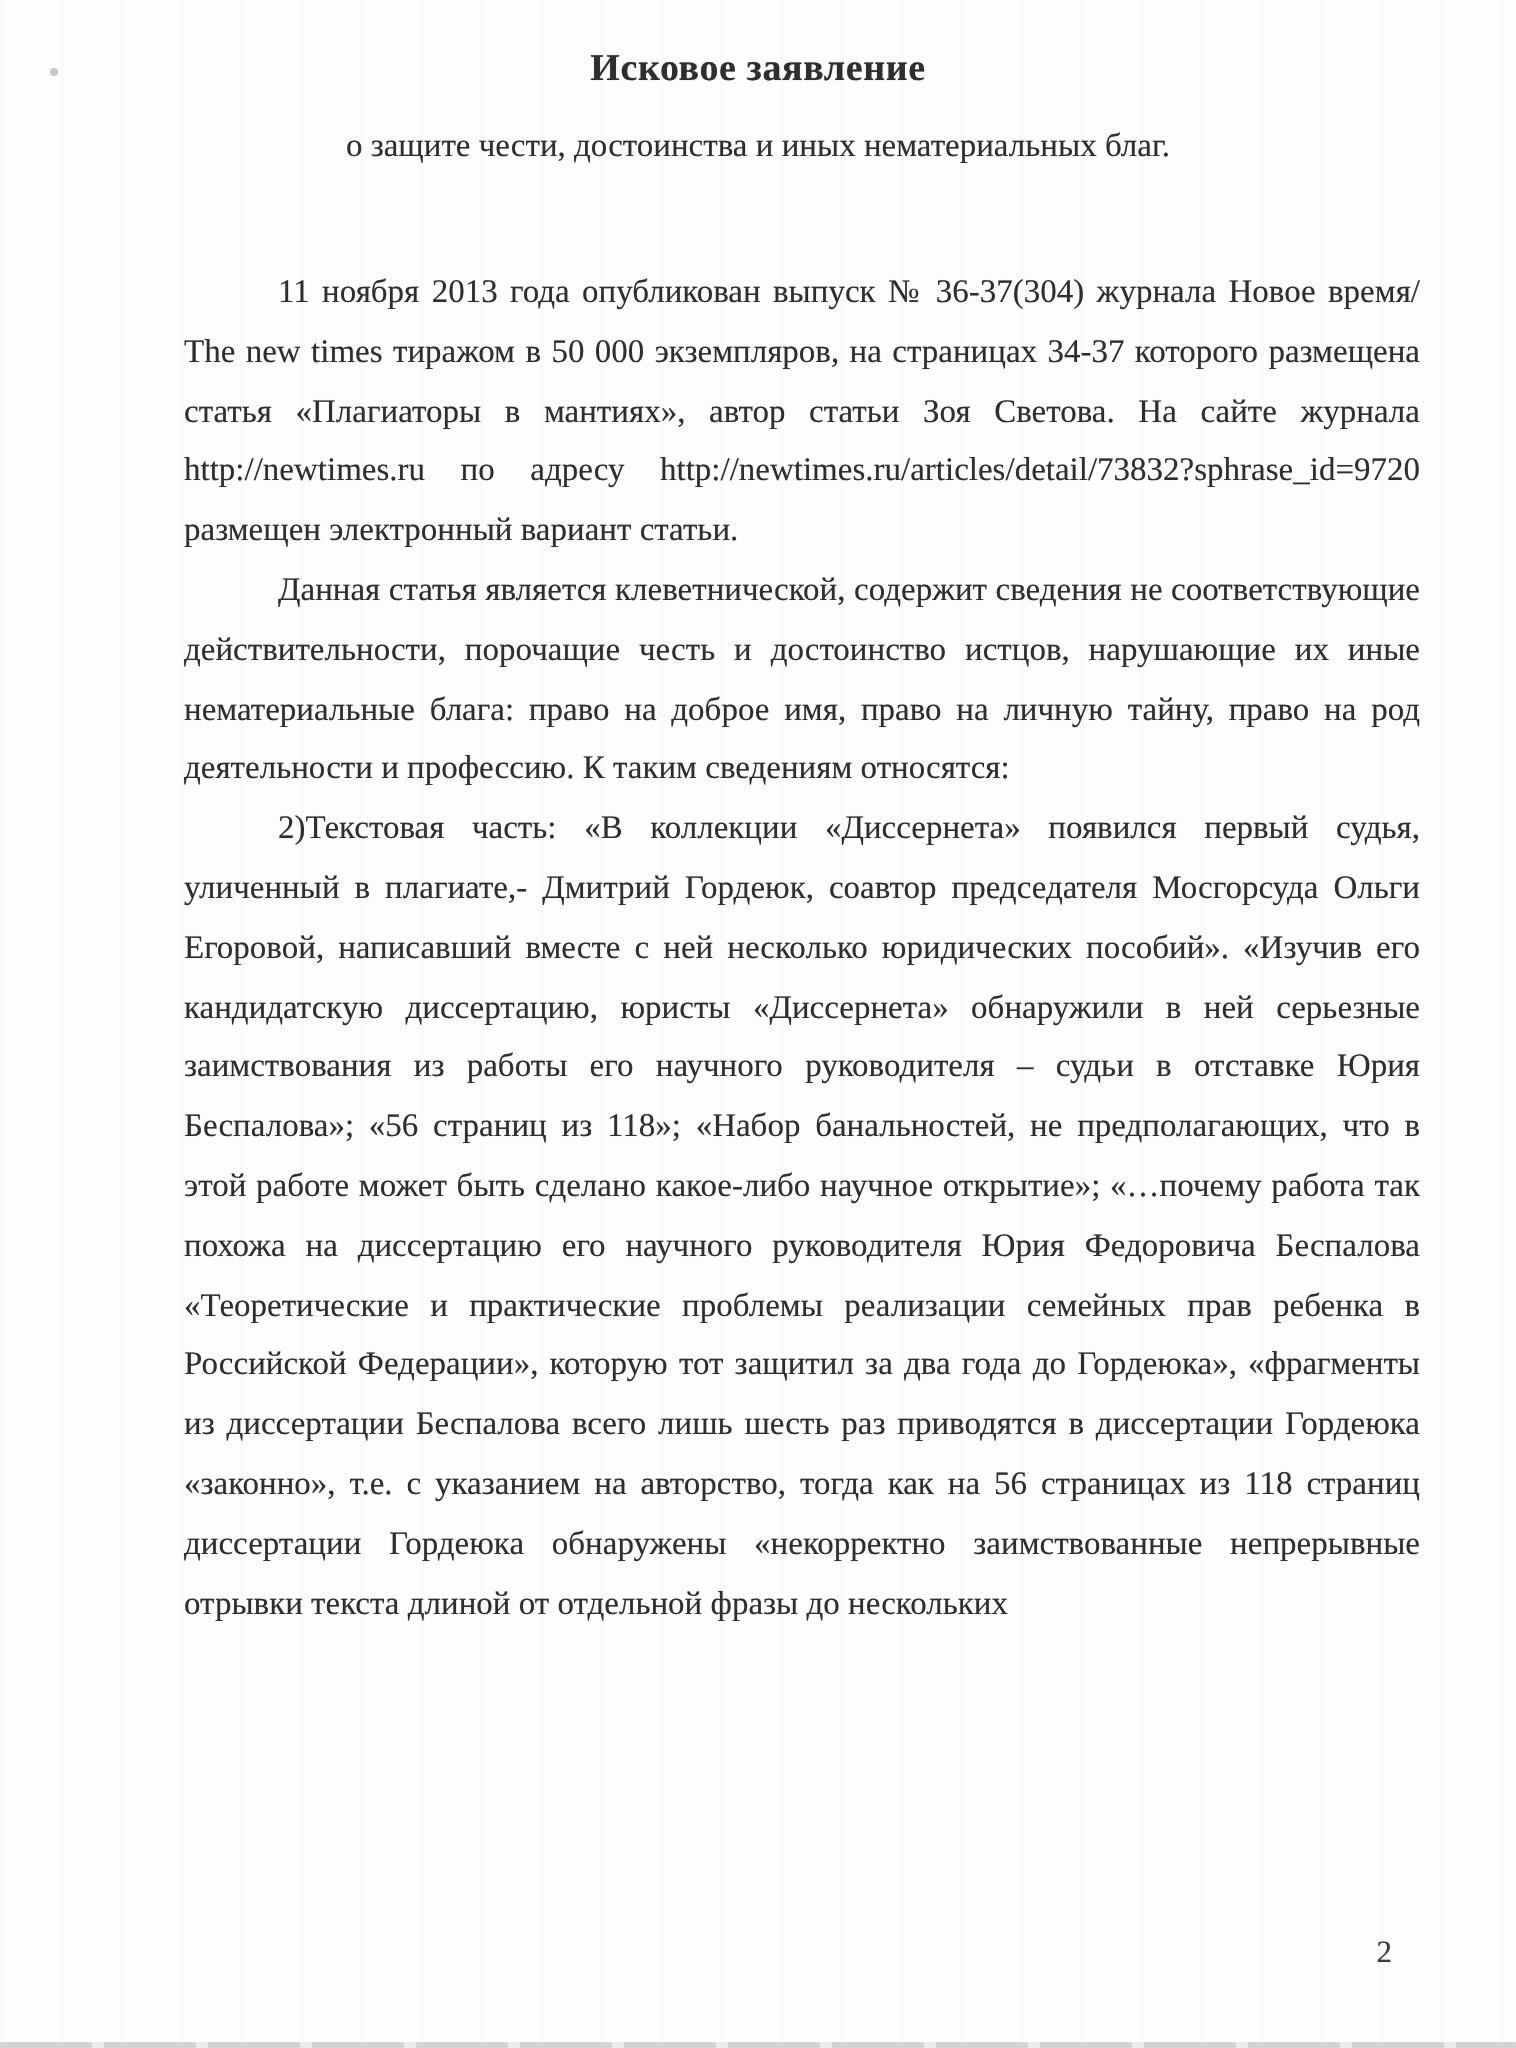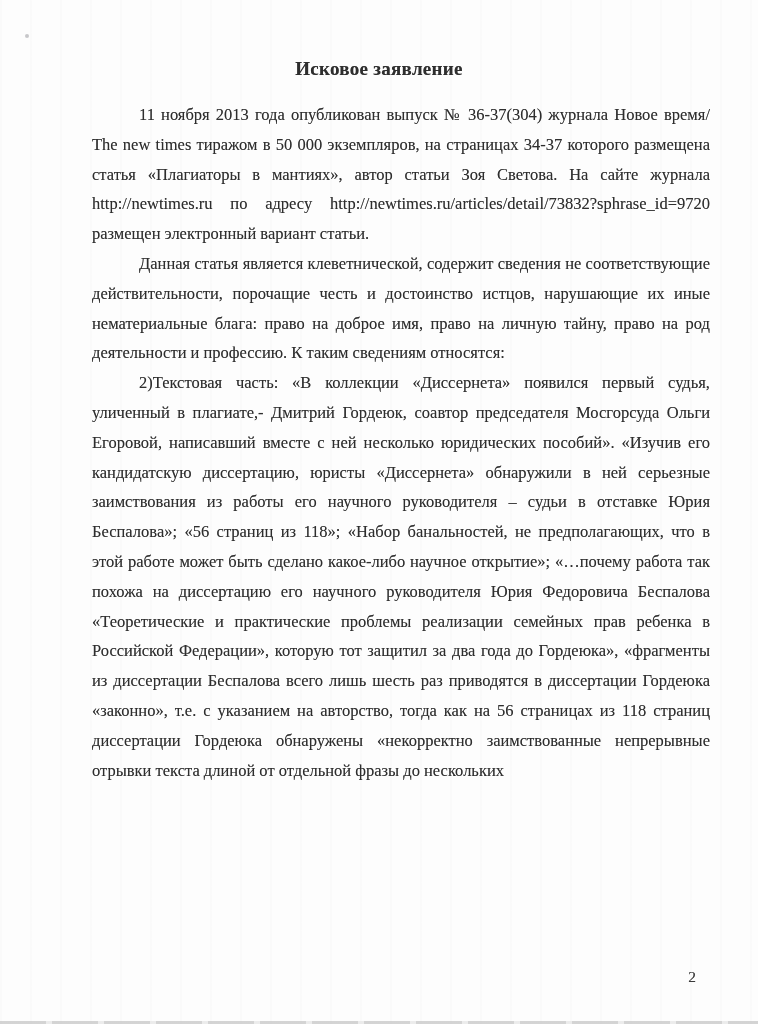--- a/index.html
+++ b/index.html
@@ -30,35 +30,35 @@
     left: 25px;
     top: 34px;
     width: 4px;
     height: 4px;
     background: #b9b9bd;
     border-radius: 50%;
     opacity: 0.8;
   }
   .title {
     margin: 0;
-    padding-top: 58px;
+    padding-top: 24px;
     text-align: center;
     font-size: 19px;
     font-weight: 700;
     letter-spacing: 0.3px;
     text-shadow: 0 0 0.5px rgba(0,0,0,0.45);
   }
   .subtitle {
     margin-top: 17px;
     text-align: center;
     font-size: 16.5px;
     text-shadow: 0 0 0.4px rgba(0,0,0,0.35);
   }
   .body-text {
-    margin: 20px 0 0 92px;
+    margin: 48px 0 0 92px;
     width: 618px;
     font-size: 16.5px;
     line-height: 29.8px;
     text-align: justify;
     text-shadow: 0 0 0.4px rgba(0,0,0,0.35);
   }
   .body-text p {
     margin: 0;
     text-indent: 47px;
   }
@@ -84,20 +84,21 @@
 </style>
 </head>
 <body>
 
 <div class="page">
 
   <div class="artifact-dot"></div>
 
   <h1 class="title">Исковое заявление</h1>
 
+  <div class="subtitle">о защите чести, достоинства и иных нематериальных благ.</div>
 
   <div class="body-text">
     <p>11 ноября  2013 года опубликован выпуск № 36-37(304)  журнала Новое время/ The new times тиражом в 50 000 экземпляров, на страницах 34-37 которого размещена статья «Плагиаторы в мантиях», автор статьи Зоя Светова. На сайте журнала http://newtimes.ru по адресу http://newtimes.ru/articles/detail/73832?sphrase_id=9720 размещен электронный вариант статьи.</p>
     <p>Данная статья является клеветнической, содержит сведения не соответствующие  действительности, порочащие честь и достоинство истцов, нарушающие их иные нематериальные блага: право на доброе имя, право на личную тайну, право на род деятельности и профессию. К таким сведениям относятся:</p>
     <p>2)Текстовая часть: «В коллекции «Диссернета» появился первый судья, уличенный в плагиате,- Дмитрий Гордеюк, соавтор председателя Мосгорсуда Ольги Егоровой, написавший вместе с ней несколько юридических пособий». «Изучив его кандидатскую диссертацию, юристы «Диссернета» обнаружили в ней серьезные заимствования из работы его научного руководителя – судьи в отставке Юрия Беспалова»; «56 страниц из 118»; «Набор банальностей, не предполагающих, что в этой работе может быть сделано какое-либо научное открытие»; «…почему работа так похожа на диссертацию его научного руководителя Юрия Федоровича Беспалова «Теоретические и практические проблемы реализации семейных прав ребенка в Российской Федерации», которую тот защитил за два года до Гордеюка», «фрагменты из диссертации Беспалова всего лишь шесть раз приводятся в диссертации Гордеюка «законно», т.е. с указанием на авторство, тогда как на 56 страницах из 118 страниц диссертации Гордеюка обнаружены «некорректно заимствованные непрерывные отрывки текста длиной от отдельной фразы до нескольких</p>
   </div>
 
   <div class="page-number">2</div>
 
   <div class="scan-edge"></div>

